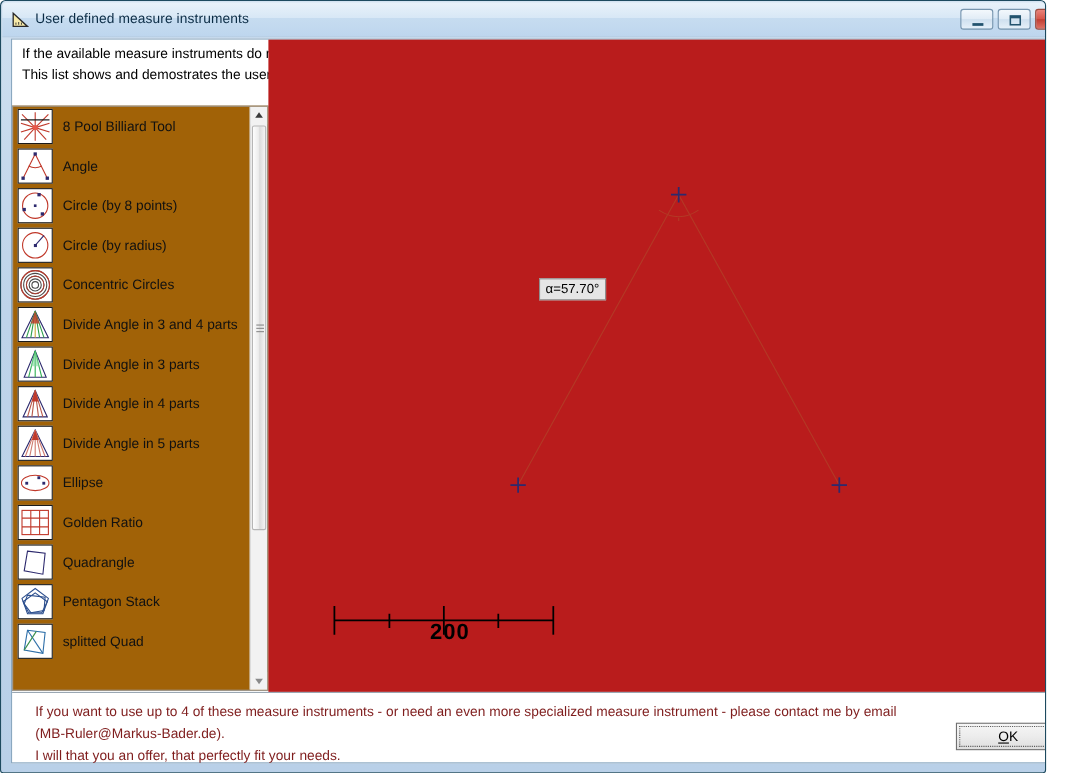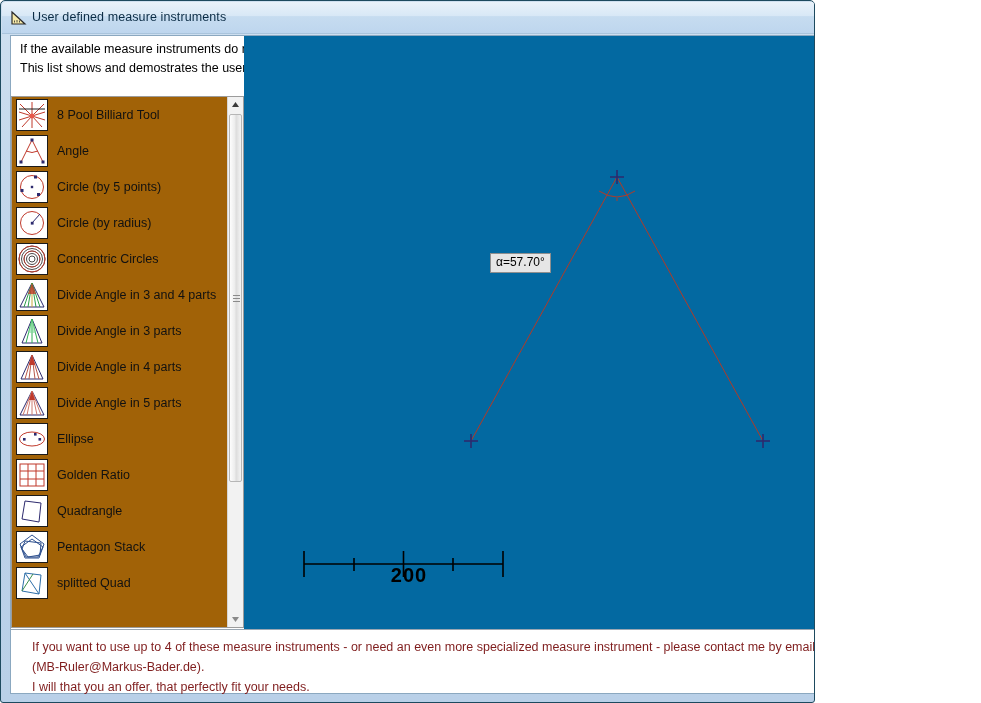--- a/index.html
+++ b/index.html
@@ -8,21 +8,21 @@
     width: 981px; height: 703px;
     background: #ffffff;
     font-family: "Liberation Sans", sans-serif;
     overflow: hidden;
   }
 
   
   #window {
     position: absolute;
     left: 0; top: 0;
-    width: 815px; height: 703px;
+    width: 951px; height: 703px;
     background: linear-gradient(to bottom, #cfe0f0 0%, #bed4ea 40%, #b9d0e8 100%);
     border: 1px solid #1d4a5f;
     border-radius: 5px 5px 3px 3px;
     overflow: hidden;
   }
 
   
   #titlebar {
     position: absolute;
     left: 1px; top: 1px;
@@ -151,21 +151,21 @@
   #sb-grip i {
     display: block; width: 7px; height: 1px;
     background: #8a8a8a; margin-bottom: 2px;
   }
 
   
   #preview {
     position: absolute;
     left: 233px; top: 0px;
     width: 729px; height: 593px;
-    background: #0369a1;
+    background: #b91c1c;
     overflow: hidden;
   }
   #angle-label {
     position: absolute;
     left: 246px; top: 217px;
     padding: 2px 5px 3px 5px;
     background: #e6e6e6;
     border: 1px solid #8f8f8f;
     font-size: 12px;
     color: #000;
@@ -302,21 +302,21 @@
         <div class="list-item">
           <span class="item-icon">
             <svg width="30" height="30" viewBox="0 0 30 30">
               <circle cx="15" cy="15" r="11.5" fill="none" stroke="#c0392b" stroke-width="1"></circle>
               <rect x="17" y="3.5" width="3" height="3" fill="#2d2a6e"></rect>
               <rect x="3.5" y="17" width="3" height="3" fill="#2d2a6e"></rect>
               <rect x="20" y="21" width="3" height="3" fill="#2d2a6e"></rect>
               <rect x="13.8" y="13.8" width="2.4" height="2.4" fill="#2d2a6e"></rect>
             </svg>
           </span>
-          <span class="item-label">Circle (by 5 points)</span>
+          <span class="item-label">Circle (by 8 points)</span>
         </div>
 
 
         <div class="list-item">
           <span class="item-icon">
             <svg width="30" height="30" viewBox="0 0 30 30">
               <circle cx="15" cy="15" r="11.5" fill="none" stroke="#c0392b" stroke-width="1"></circle>
               <line x1="15" y1="15" x2="23" y2="6" stroke="#2d2a6e" stroke-width="1"></line>
               <rect x="13.8" y="13.8" width="2.8" height="2.8" fill="#2d2a6e"></rect>
             </svg>

